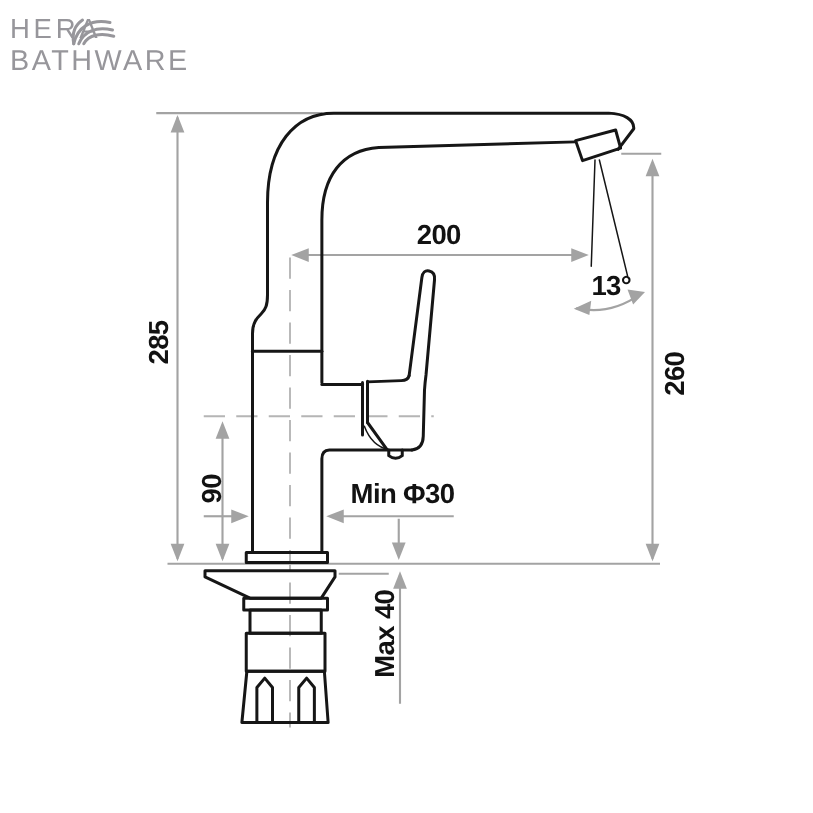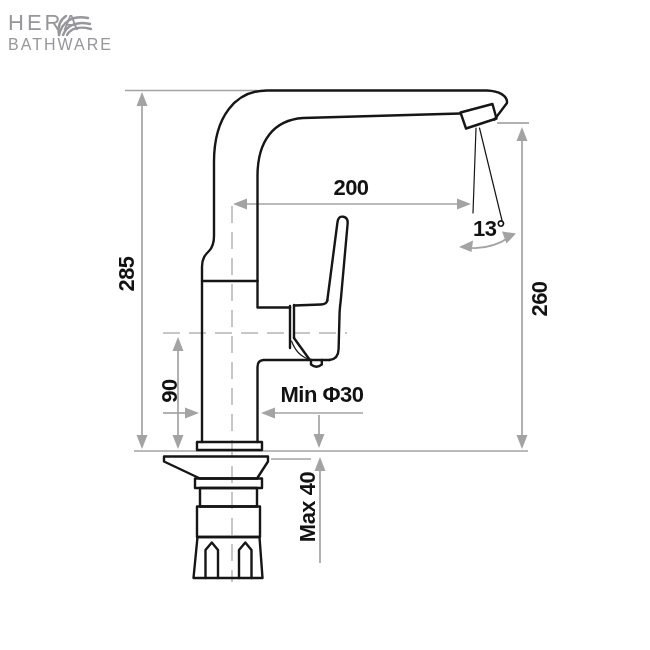--- a/index.html
+++ b/index.html
@@ -3,21 +3,21 @@
 <meta charset="utf-8">
 <style>
   html,body{margin:0;padding:0;background:#fff;}
   #stage{
     position:relative;width:650px;height:650px;background:#ffffff;
     font-family:"Liberation Sans","DejaVu Sans",sans-serif;overflow:hidden;
   }
   
   #logo{position:absolute;left:8px;top:12px;color:#97969b;line-height:1;}
   #logo .l1{font-size:22px;letter-spacing:3px;}
-  #logo .l2{font-size:16px;letter-spacing:2px;margin-top:3px;}
+  #logo .l2{font-size:23px;letter-spacing:2px;margin-top:3px;}
   #frond{position:absolute;left:44px;top:-1px;}
   
   #drawing{position:absolute;left:0;top:0;}
   .ink{stroke:#161616;fill:none;stroke-width:2.4;stroke-linejoin:round;stroke-linecap:round;}
   .ink-thin{stroke:#161616;fill:none;stroke-width:1.2;stroke-linecap:round;}
   .dim{stroke:#a3a3a3;fill:none;stroke-width:1.7;}
   .dim-dash{stroke:#b5b5b5;fill:none;stroke-width:1.5;stroke-dasharray:17 9;}
   .arrow{fill:#a3a3a3;stroke:none;}
   .dim-label{font-family:"Liberation Sans","DejaVu Sans",sans-serif;font-weight:bold;
              font-size:22px;fill:#121212;letter-spacing:-0.5px;}

